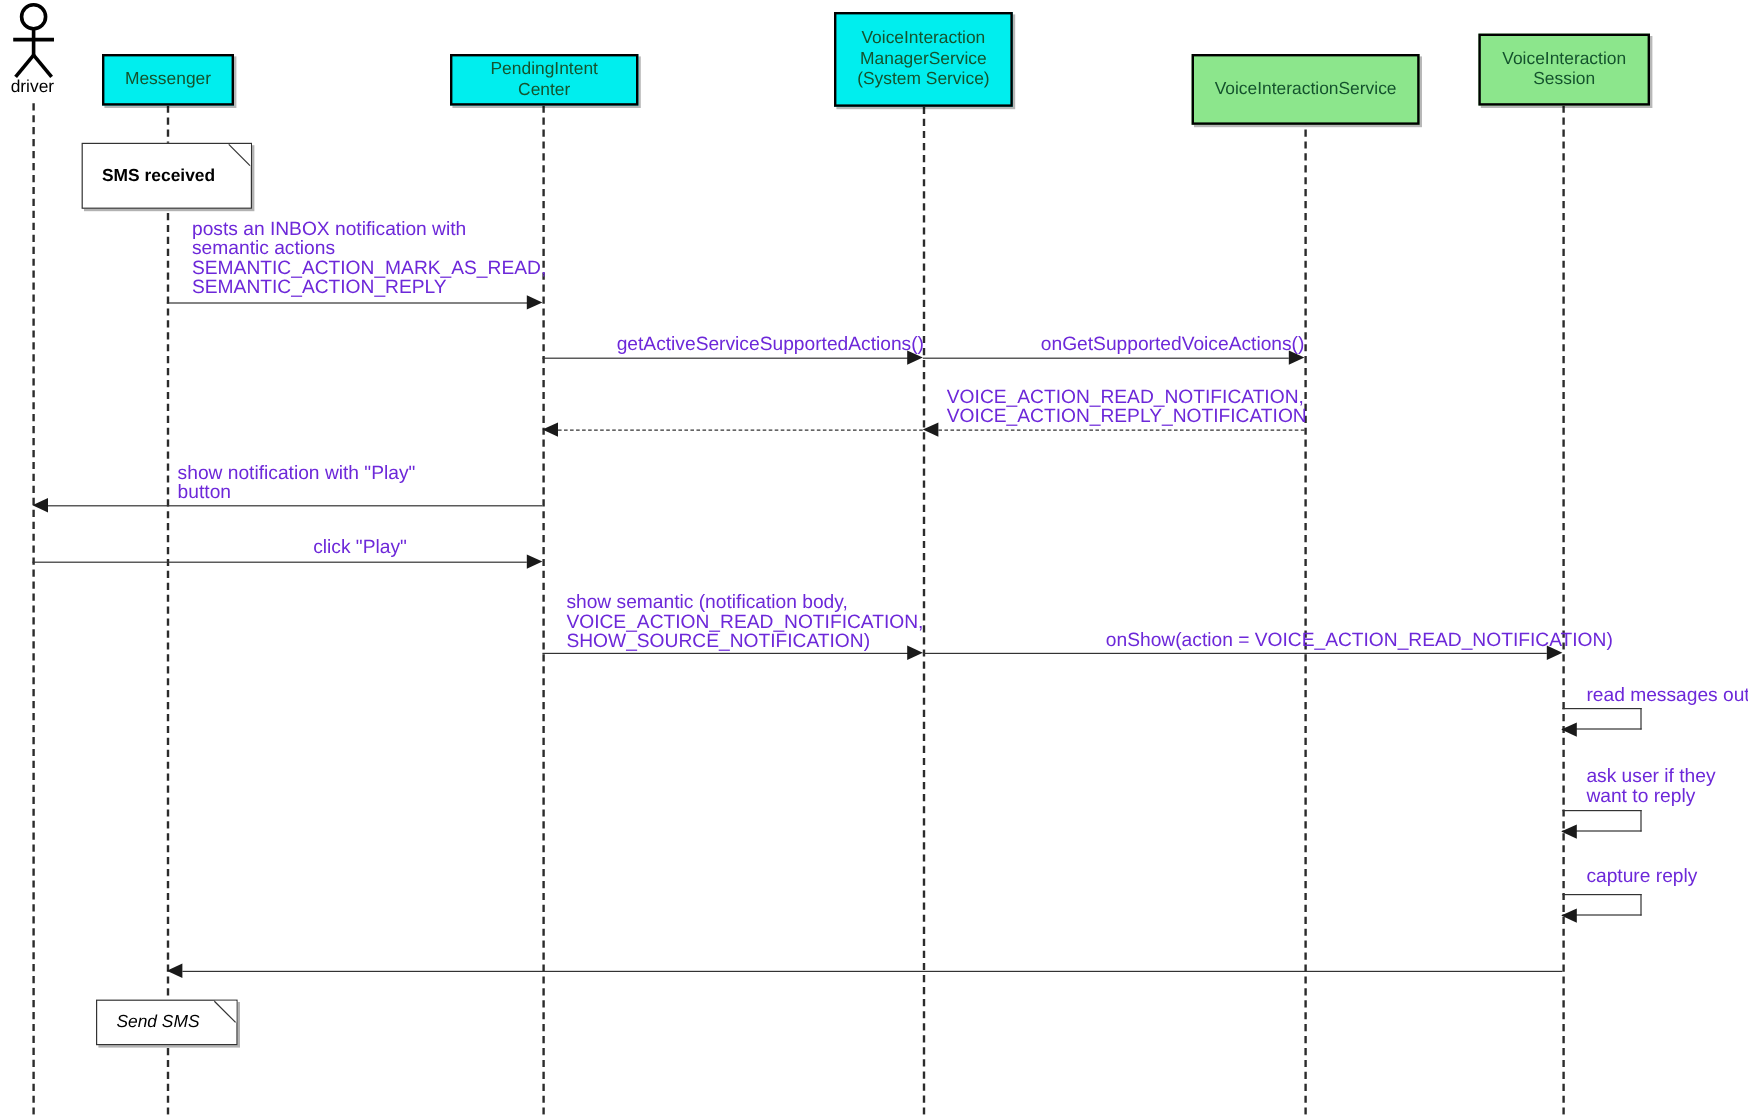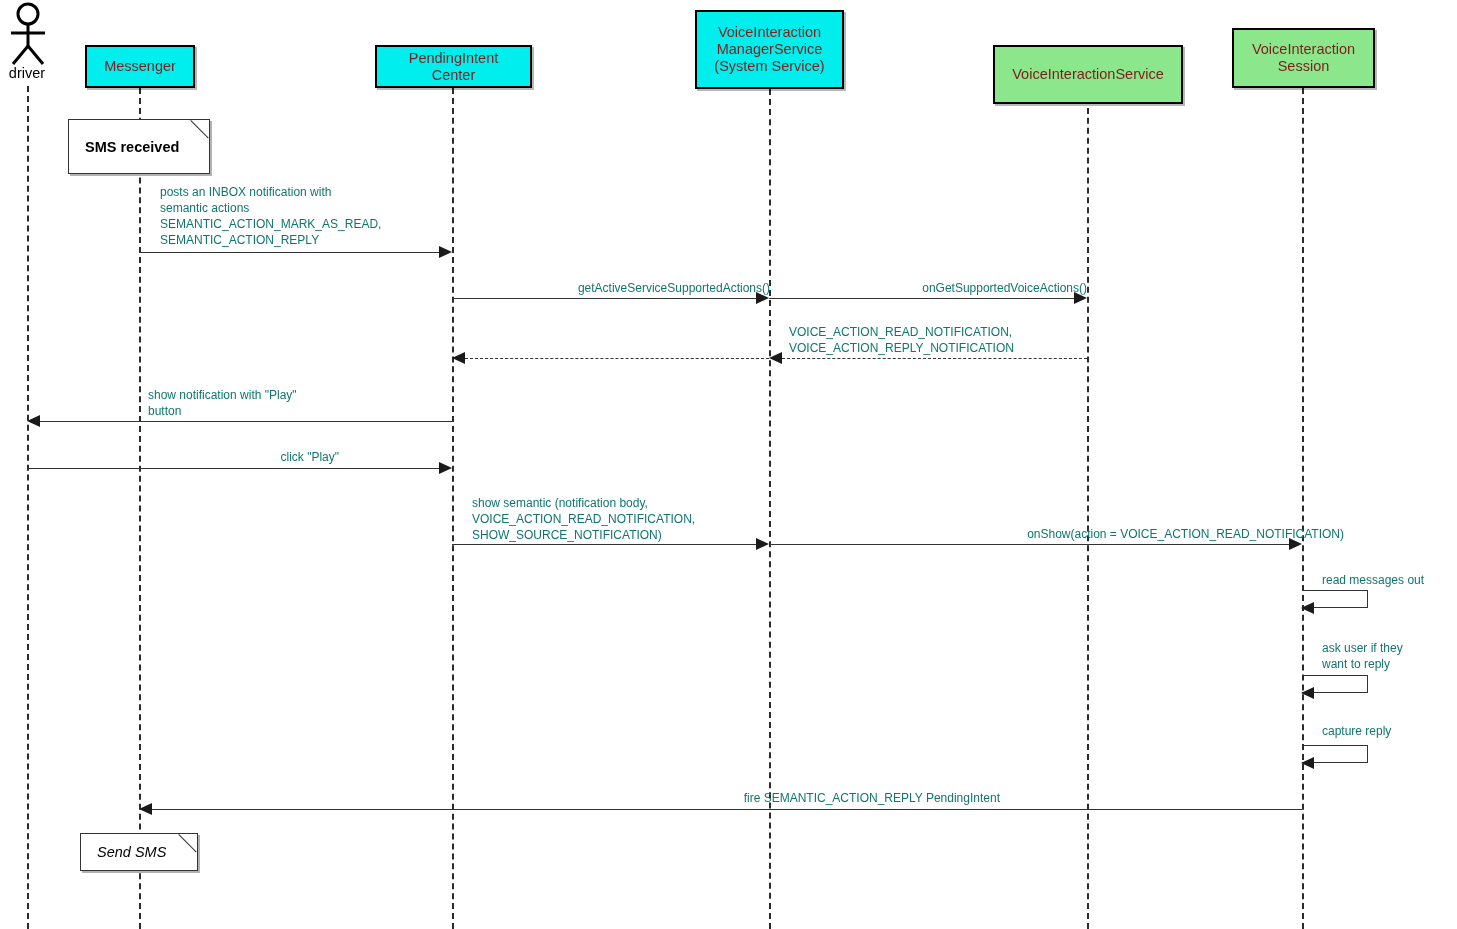--- a/index.html
+++ b/index.html
@@ -22,21 +22,21 @@
   .participant-box {
     position: absolute;
     box-sizing: border-box;
     border: 2px solid #000000;
     display: flex;
     align-items: center;
     justify-content: center;
     text-align: center;
     font-size: 14.5px;
     line-height: 17px;
-    color: #7f1d1d;
+    color: #14532d;
     box-shadow: 2px 2px 0 rgba(0,0,0,0.28);
     padding: 2px 8px;
     white-space: pre-line;
   }
   
   .lifeline {
     position: absolute;
     width: 0;
     border-left: 2px dashed #2b2b2b;
   }
@@ -105,23 +105,23 @@
     border-bottom: 6px solid transparent;
     border-left: 13px solid #1a1a1a;
   }
   .arrow-head.left {
     border-top: 6px solid transparent;
     border-bottom: 6px solid transparent;
     border-right: 13px solid #1a1a1a;
   }
   .msg-label {
     position: absolute;
-    font-size: 12px;
+    font-size: 16px;
     line-height: 16px;
-    color: #0f766e;
+    color: #6d28d9;
     white-space: pre-line;
     text-align: left;
   }
   .msg-label.center {
     text-align: right;
   }
   
   .selfcall {
     position: absolute;
     box-sizing: border-box;
@@ -230,21 +230,20 @@
 
   <div class="msg-label" style="left:1322px; top:640px; width:200px;">ask user if they
 want to reply</div>
   <div class="selfcall" style="left:1302px; top:675px; width:66px; height:18px;"></div>
   <div class="arrow-head left" style="left:1301px; top:687px;"></div>
 
   <div class="msg-label" style="left:1322px; top:723px; width:200px;">capture reply</div>
   <div class="selfcall" style="left:1302px; top:745px; width:66px; height:18px;"></div>
   <div class="arrow-head left" style="left:1301px; top:757px;"></div>
 
-  <div class="msg-label center" style="left:440px; top:790px; width:560px;">fire SEMANTIC_ACTION_REPLY PendingIntent</div>
   <div class="msg-line" style="left:152px; top:809px; width:1150px;"></div>
   <div class="arrow-head left" style="left:139px; top:803px;"></div>
 
   <div class="note" style="left:80px; top:833px; width:118px; height:38px;font-style:italic;">
     <span>Send SMS</span>
     <span class="note-fold"></span>
   </div>
 
 </div>
 

